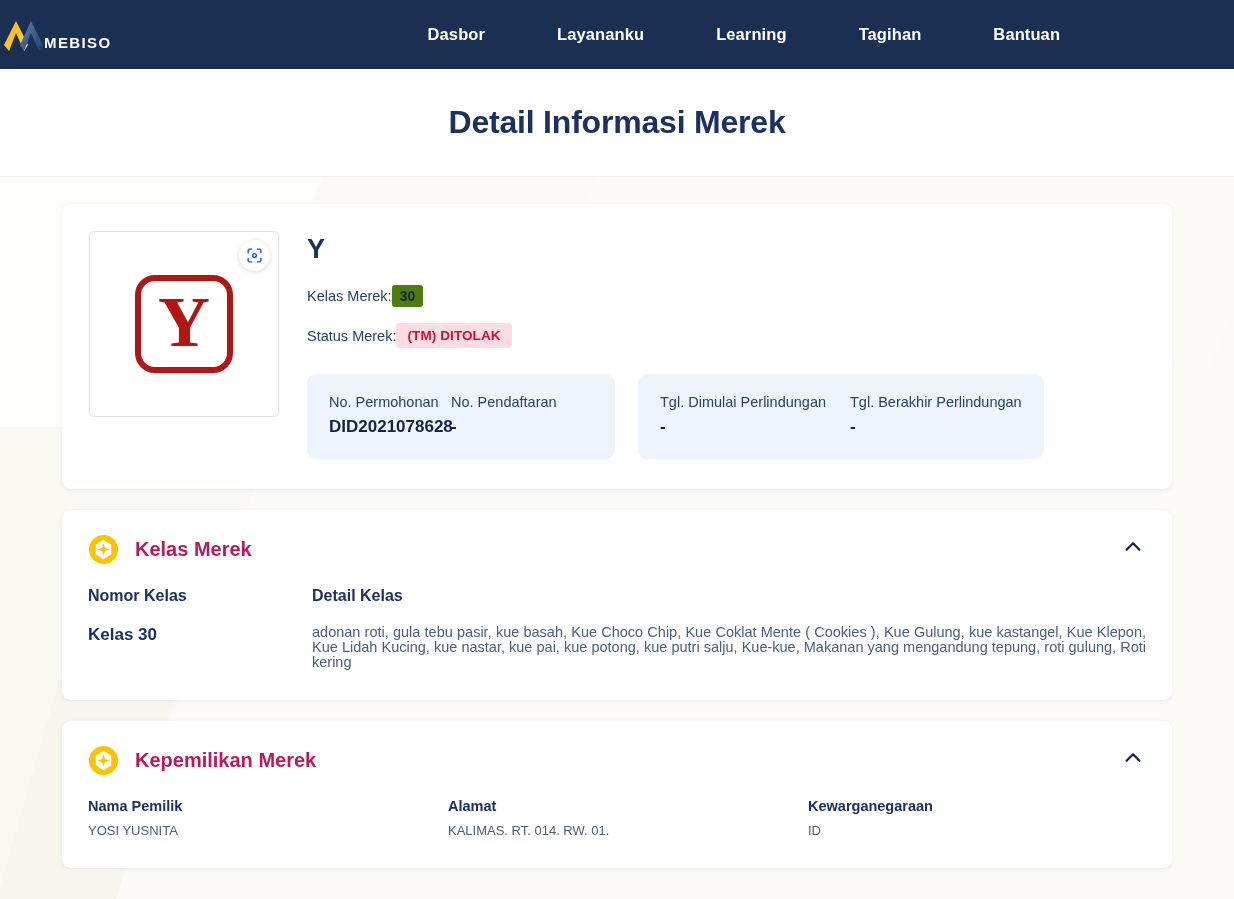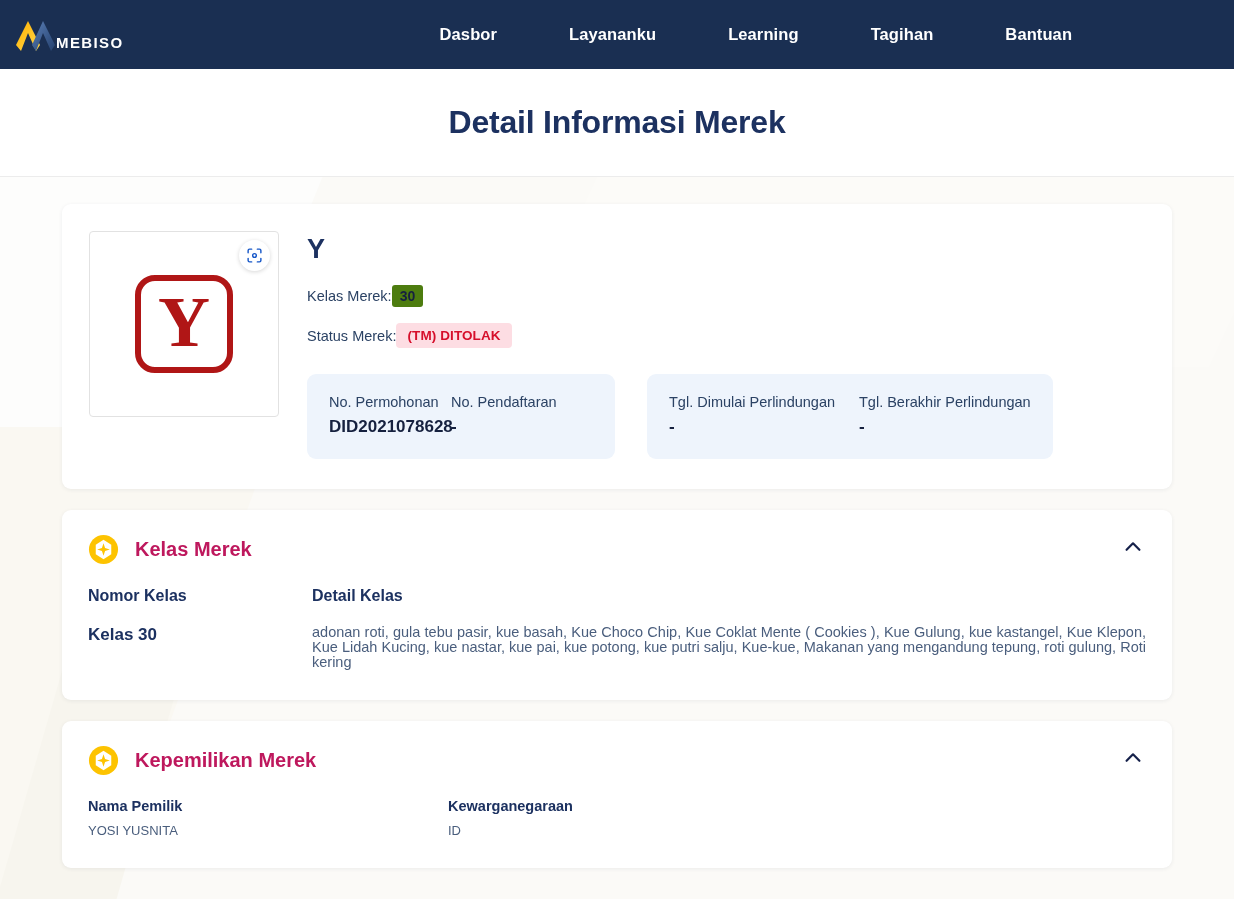--- a/index.html
+++ b/index.html
@@ -21,21 +21,20 @@
     height: 69px;
     background: #1a2f52;
     display: flex;
     align-items: center;
     position: relative;
     z-index: 20;
   }
   .brand {
     display: flex;
     align-items: center;
-    padding-left: 12px;
     gap: 0px;
     text-align: center;
   }
   .brand-mark { width: 52px; height: 44px; display: block; }
   .brand-word {
     color: #ffffff;
     font-size: 15px;
     font-weight: 700;
     letter-spacing: 1.4px;
     margin-left: -8px;
@@ -203,21 +202,21 @@
     color: #d60f2b;
     font-size: 13.5px;
     font-weight: 700;
     padding: 5px 11px;
     border-radius: 4px;
     letter-spacing: 0.1px;
   }
 
   .info-boxes {
     display: flex;
-    gap: 32px;
+    gap: 23px;
     margin-top: 26px;
   }
   .info-box {
     background: #eef4fc;
     border-radius: 9px;
     padding: 20px 22px 22px 22px;
     display: flex;
   }
   .info-box.box1 { width: 308px; }
   .info-box.box2 { width: 406px; }
@@ -433,20 +432,24 @@
         <svg class="chevron" viewBox="0 0 24 24" fill="none" stroke="#16214a" stroke-width="2.4" stroke-linecap="round" stroke-linejoin="round">
           <polyline points="5,15 12,8 19,15"></polyline>
         </svg>
       </div>
       <div class="owner-section-body">
         <div class="owner-grid">
           <div class="owner-col-1">
             <div class="owner-head">Nama Pemilik</div>
             <div class="owner-val">YOSI YUSNITA</div>
           </div>
+          <div class="owner-col-2">
+            <div class="owner-head">Alamat</div>
+            <div class="owner-val">KALIMAS. RT. 014. RW. 01.</div>
+          </div>
           <div class="owner-col-3">
             <div class="owner-head">Kewarganegaraan</div>
             <div class="owner-val">ID</div>
           </div>
         </div>
       </div>
     </div>
 
   </div>
 </div>

